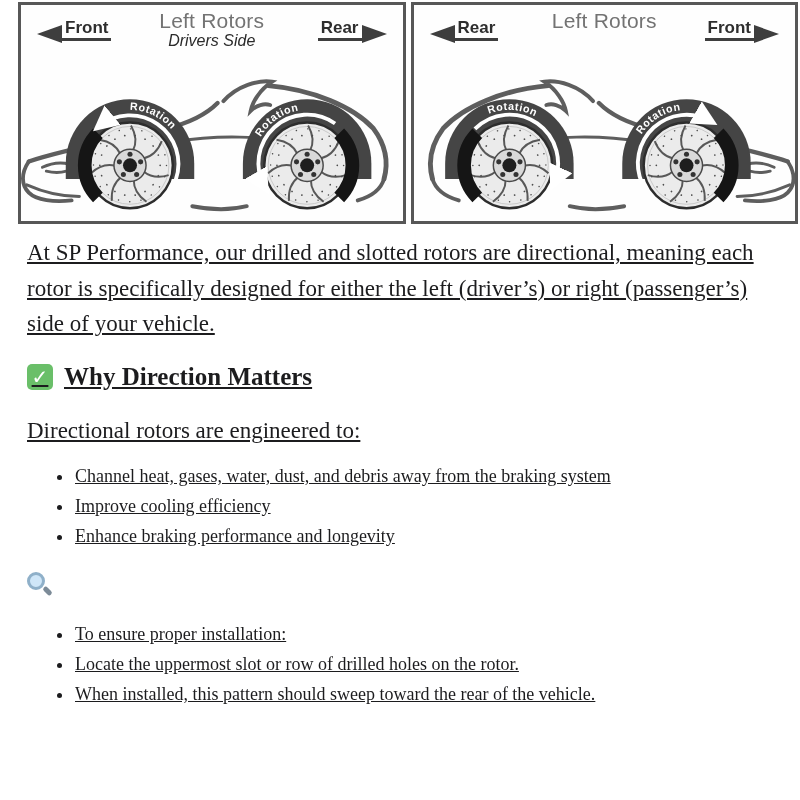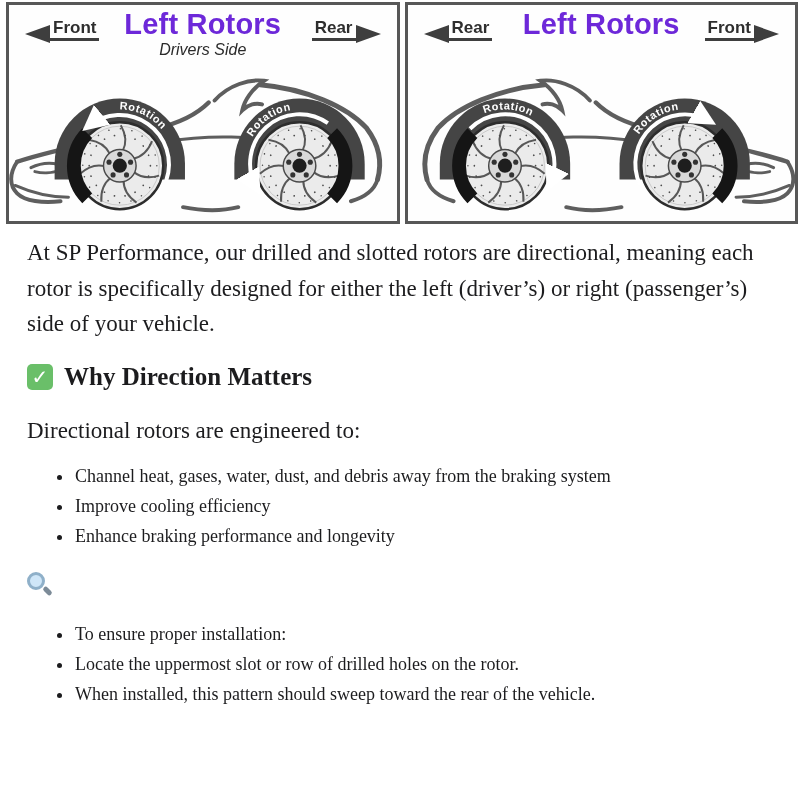--- a/index.html
+++ b/index.html
@@ -4,47 +4,47 @@
 <style>
   * { margin:0; padding:0; box-sizing:border-box; }
   html,body { background:#ffffff; }
   .page {
     width:800px; height:800px; margin:0 auto; background:#ffffff;
     font-family:"Liberation Serif","DejaVu Serif",serif; color:#1c1c1e;
     overflow:hidden;
   }
 
   
-  .panels { display:flex; gap:5px; padding:2px 2px 0 6px; }
+  .panels { display:flex; gap:5px; padding:2px 2px 0 18px; }
   .panel {
     flex:1; height:222px; border:3px solid #575757; background:#fefefe;
     position:relative; overflow:hidden;
   }
   .panel-header {
     position:relative; height:58px;
     font-family:"Liberation Sans","DejaVu Sans",sans-serif;
   }
   .titles { position:absolute; left:50%; transform:translateX(-50%); top:5px; text-align:center; width:max-content; }
-  .panel-title { font-size:29px; font-weight:bold; color:#6d28d9; letter-spacing:0.2px; line-height:1.02; }
+  .panel-title { font-size:21px; font-weight:normal; color:#737373; letter-spacing:0.2px; line-height:1.02; }
   .panel-subtitle { font-size:16px; font-weight:normal; font-style:italic; color:#2a2a2a; margin-top:1px; }
   .dir-arrow { position:absolute; top:14px; display:flex; align-items:center; }
   .dir-arrow.at-left { left:16px; }
   .dir-arrow.at-right { right:16px; }
   .dir-label {
     font-size:17px; font-weight:bold; color:#2e2e2e;
     border-bottom:3.5px solid #3e3e3e; padding:0 3px 1px 3px; line-height:1.05;
   }
   .tri { width:0; height:0; display:inline-block; }
   .tri-left  { border-right:25px solid #3e3e3e; border-top:9px solid transparent; border-bottom:9px solid transparent; margin-bottom:-8px; }
   .tri-right { border-left:25px solid #3e3e3e;  border-top:9px solid transparent; border-bottom:9px solid transparent; margin-bottom:-8px; }
   .car-svg { display:block; width:100%; height:158px; }
   .rot-text { fill:#ffffff; font-family:"Liberation Sans","DejaVu Sans",sans-serif; font-size:11px; font-weight:bold; letter-spacing:0.6px; }
 
   
-  .article { padding:11px 27px 0 27px; }
+  .article { padding:11px 27px 0 27px;text-decoration:underline; }
   .intro { font-size:23px; line-height:1.55; margin-bottom:21px; }
   .sec-heading {
     display:flex; align-items:center; gap:11px;
     font-size:25px; margin-bottom:23px;
   }
   .sec-heading.bold { font-weight:bold; }
   .check-icon {
     width:26px; height:26px; flex:0 0 26px; background:#6abf69; border-radius:5px;
     display:inline-flex; align-items:center; justify-content:center;
     color:#ffffff; font-size:20px; font-weight:bold;

